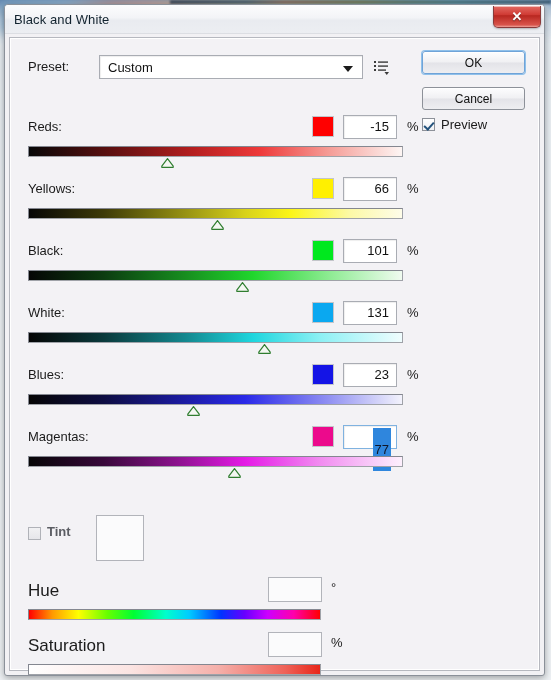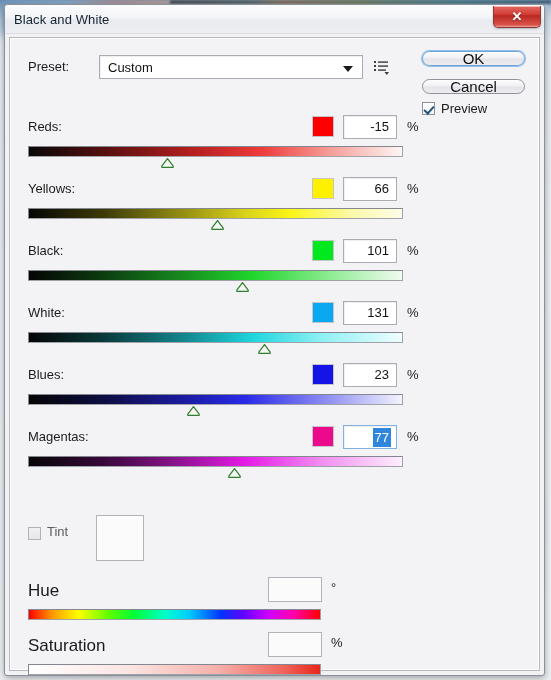--- a/index.html
+++ b/index.html
@@ -138,22 +138,22 @@
     background: #fff;
     border: 1px solid #a9acb3;
     box-shadow: inset 1px 1px 1px rgba(0,0,0,.07);
   }
   .chan .numbox.focused { border-color: #7fb2e0; }
   .chan .numval {
     position: absolute; right: 7px; top: 3px;
     font-size: 13px; color: #111;
   }
   .chan .numval.selected {
-    background: #2f86dd; color: #ffffff;
-    padding: 2px 2px; top: 2px; right: 5px;
+    background: #2f86dd; color: #0f172a;
+    padding: 14px 2px; top: 2px; right: 5px;
   }
   .chan .pct { position: absolute; left: 379px; top: 3px; font-size: 13px; color: #1b1b1b; }
 
   .track {
     position: absolute; left: 0; top: 30px;
     width: 375px; height: 11px;
     border: 1px solid #9fa2a8;
     border-top-color: #848790;
     border-left-color: #848790;
     background: #fff;
@@ -173,21 +173,21 @@
   .g-magenta{ background: linear-gradient(90deg,#060606 0%, #38083a 20%, #8d128f 40%, #e51ae6 58%, #f18cf0 78%, #fdf0fd 100%); }
 
   
   #tint-row { position: absolute; left: 18px; top: 481px; }
   #tint-check {
     position: absolute; left: 0; top: 8px;
     width: 13px; height: 13px;
     border: 1px solid #b0b2b8;
     background: linear-gradient(180deg,#f1f1f3,#e6e6ea);
   }
-  #tint-label { position: absolute; left: 19px; top: 5px; font-size: 13px; color: #5b5d63; }
+  #tint-label { position: absolute; left: 19px; top: 5px; font-size: 13px; color: #5b5d63; font-weight: bold; }
   #tint-swatch {
     position: absolute; left: 68px; top: -4px;
     width: 48px; height: 46px;
     background: #fbfbfc;
     border: 1px solid #b2b4ba;
   }
 
   #hue-row { position: absolute; left: 18px; top: 540px; width: 392px; }
   #sat-row { position: absolute; left: 18px; top: 595px; width: 392px; }
   .hs .name { position: absolute; left: 0; top: 3px; font-size: 17px; color: #1b1b1b; }
@@ -208,25 +208,25 @@
   .g-hue {
     background: linear-gradient(90deg,#ff0000 0%,#ff9900 8%,#ffff00 17%,#66ff00 27%,
       #00ff33 36%,#00ffcc 47%,#00ccff 55%,#0033ff 66%,#6600ff 74%,
       #cc00ff 82%,#ff00aa 91%,#ff0000 100%);
   }
   .g-sat { background: linear-gradient(90deg,#ffffff 0%, #fbe4e2 35%, #f5b0aa 65%, #ef6258 88%, #e8261a 100%); }
 
   
   #buttons { position: absolute; right: 14px; top: 13px; width: 103px; }
   .btn {
-    width: 103px; height: 15px;
+    width: 103px; height: 23px;
     border: 1px solid #8d9199;
-    border-radius: 11px;
+    border-radius: 3px;
     background: linear-gradient(180deg,#fdfdfe 0%,#f0f0f3 48%,#e3e3e8 52%,#eeeef1 100%);
-    font-size: 15px; color: #111;
+    font-size: 12px; color: #111;
     display: flex; align-items: center; justify-content: center;
     cursor: pointer;
     box-shadow: 0 1px 0 rgba(255,255,255,.7) inset;
   }
   .btn.primary {
     border-color: #6fa3d8;
     box-shadow: 0 0 0 1px #8fc0ea, 0 1px 0 rgba(255,255,255,.7) inset;
   }
   #btn-cancel { margin-top: 13px; }
   #btn-auto { margin-top: 24px; }

